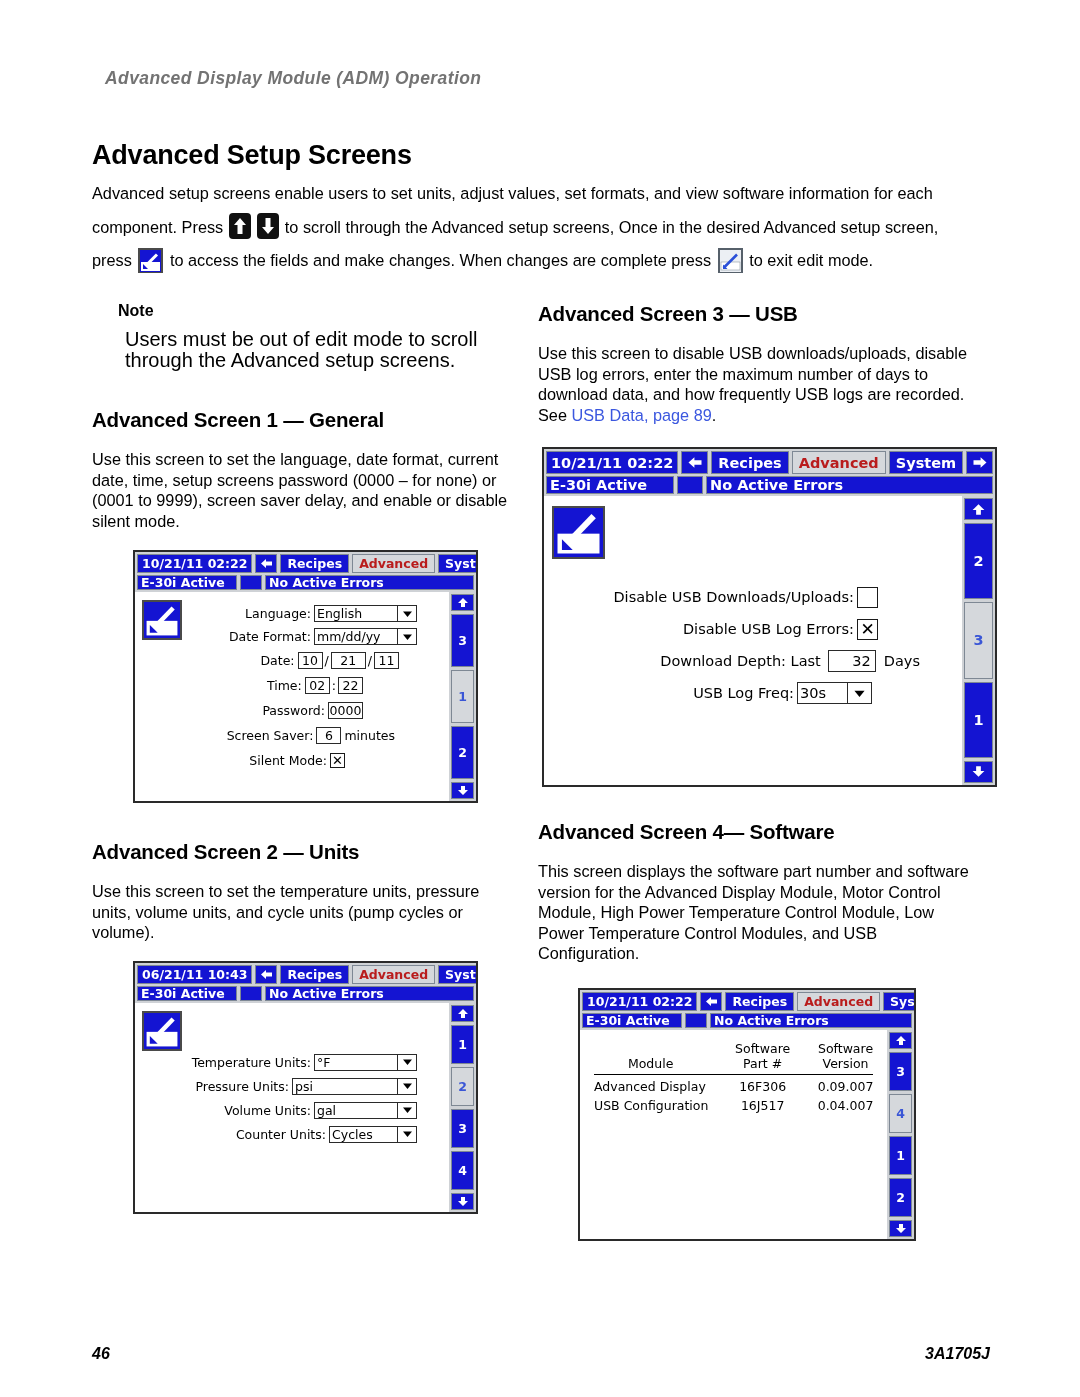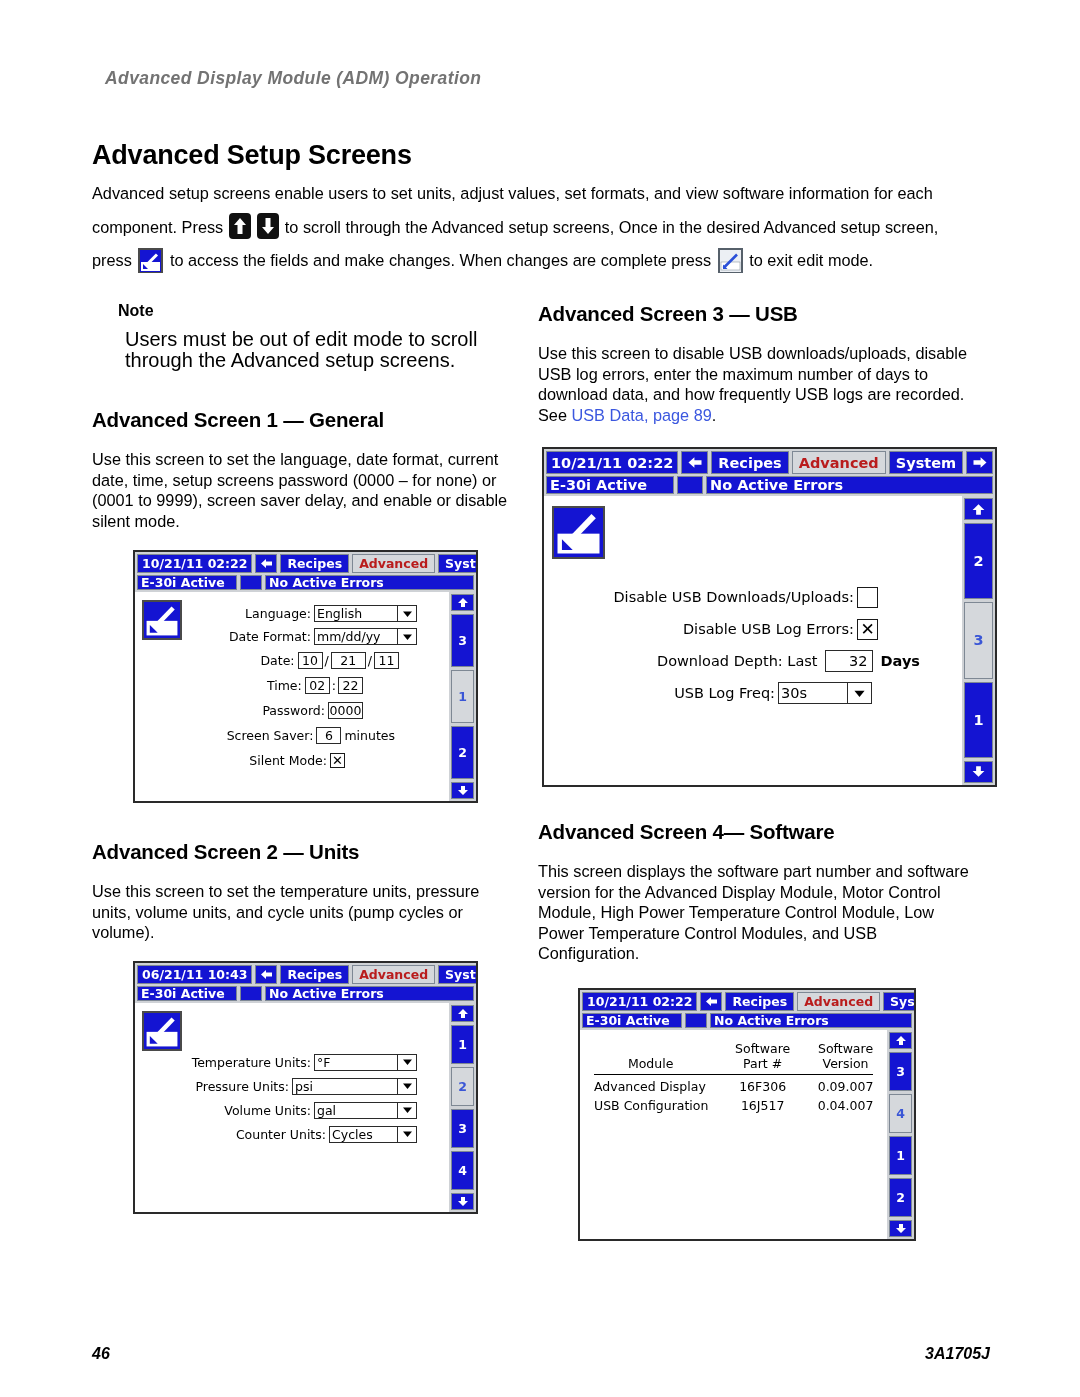--- a/index.html
+++ b/index.html
@@ -506,25 +506,25 @@
           <span class="flabel">Disable USB Downloads/Uploads:</span>
           <span class="fcheck" style="width:21px; height:21px; font-size:17px;"></span>
         </div>
         <div class="frow" style="height:32px; padding-right:84px;">
           <span class="flabel">Disable USB Log Errors:</span>
           <span class="fcheck" style="width:21px; height:21px; font-size:17px;">✕</span>
         </div>
         <div class="frow" style="height:32px; padding-right:42px;">
           <span class="flabel">Download Depth: Last</span>
           <span class="fnum rightal" style="width:48px; height:22px; margin-left:4px;">32</span>
-          <span class="fsuffix" style="padding-left:8px;font-weight:bold;">Days</span>
+          <span class="fsuffix" style="padding-left:8px;">Days</span>
         </div>
         <div class="frow" style="height:32px; padding-right:90px;">
           <span class="flabel">USB Log Freq:</span>
-          <span class="fcombo" style="width:94px; height:22px;">
+          <span class="fcombo" style="width:75px; height:22px;">
             <span class="val">30s</span>
             <span class="arrowbox" style="width:24px;">
               <svg width="13" height="9" viewBox="0 0 11 8">
                   <polygon points="1,1.5 10,1.5 5.5,7" fill="#000"></polygon>
                 </svg>
             </span>
           </span>
         </div>
       </div>
     </div>

